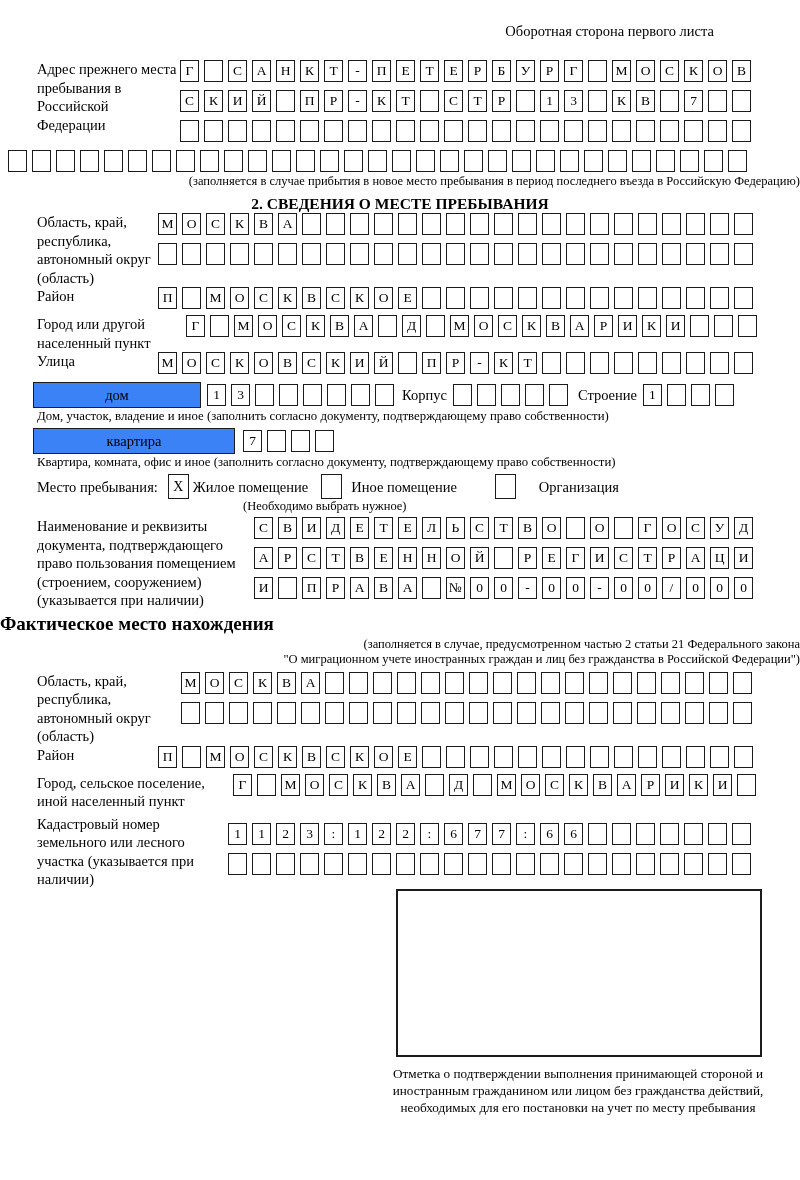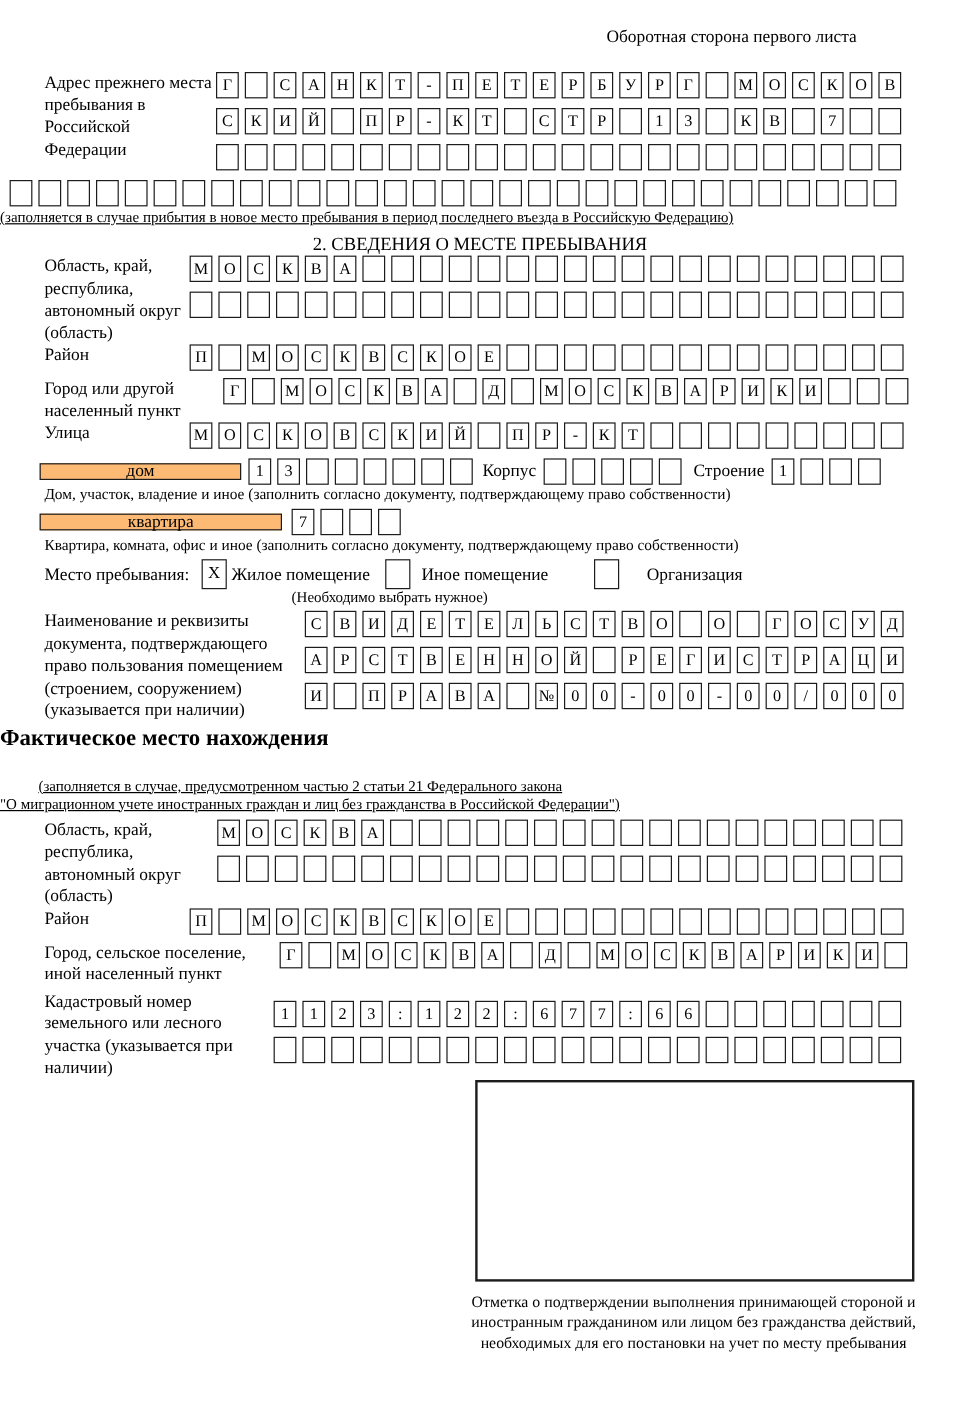--- a/index.html
+++ b/index.html
@@ -13,26 +13,26 @@
   .lbl{ font-size:14.5px; line-height:18.5px; padding-left:37px; box-sizing:border-box; flex:none;}
   .rows{ flex:none;}
   .cellrow{ display:flex; gap:5px; margin-bottom:8px;}
   .cellrow.tight{ margin-bottom:6px;}
   .cell{
     width:19px; height:22px; flex:none; box-sizing:border-box;
     border:1.6px solid #1c1c1c; display:flex; align-items:center; justify-content:center;
     font-size:13.5px; line-height:1; background:#fff;
   }
   .fullrow{ margin-left:8px; margin-bottom:2px;}
-  .centercap{ text-align:left; font-size:12.5px; line-height:15px;text-decoration:underline;}
-  .sectitle{ text-align:center; font-weight:normal; font-size:15.5px; line-height:19px; margin-top:5px;}
+  .centercap{ text-align:right; font-size:12.5px; line-height:15px;}
+  .sectitle{ text-align:center; font-weight:bold; font-size:15.5px; line-height:19px; margin-top:5px;}
   .subtitle{ text-align:left; font-weight:bold; font-size:19px; line-height:19px; margin-top:4px;}
   .widebox{
-    box-sizing:border-box; border:1.6px solid #1c1c1c; height:14px; flex:none;
-    display:flex; align-items:center; justify-content:center; font-size:14.5px; background:#fdba74;
+    box-sizing:border-box; border:1.6px solid #1c1c1c; height:26px; flex:none;
+    display:flex; align-items:center; justify-content:center; font-size:14.5px; background:#3b82f6;
   }
   .inlinerow{ display:flex; align-items:center;}
   .smallcap{ font-size:12.8px; line-height:15px; margin:1px 0 4px 37px;}
   .ilabel{ font-size:14.5px; line-height:18px; flex:none;}
   .chk{
     width:21px; height:25px; box-sizing:border-box; border:1.6px solid #1c1c1c; flex:none;
     display:flex; align-items:center; justify-content:center; font-size:14px; background:#fff;
   }
   .stampbox{ margin-left:396px; width:366px; height:168px; box-sizing:border-box; border:2px solid #1c1c1c; background:#fff;}
   .stampcap{ margin:8px 0 0 388px; width:380px; text-align:center; font-size:13.2px; line-height:17px;}
@@ -442,21 +442,21 @@
         <div class="cell">0</div>
         <div class="cell">/</div>
         <div class="cell">0</div>
         <div class="cell">0</div>
         <div class="cell">0</div>
       </div>
   </div>
 </div>
 
 <div class="subtitle">Фактическое место нахождения</div>
-<div class="centercap" style="margin-top:23px;padding-left:32px;">(заполняется в случае, предусмотренном частью 2 статьи 21 Федерального закона</div>
+<div class="centercap" style="margin-top:4px;padding-left:32px;">(заполняется в случае, предусмотренном частью 2 статьи 21 Федерального закона</div>
 <div class="centercap">"О миграционном учете иностранных граждан и лиц без гражданства в Российской Федерации")</div>
 
 <div class="block" style="margin-top:5px;">
   <div class="lbl" style="width:181px;">Область, край, республика, автономный округ (область)</div>
   <div class="rows">
     <div class="cellrow">
         <div class="cell">М</div>
         <div class="cell">О</div>
         <div class="cell">С</div>
         <div class="cell">К</div>

